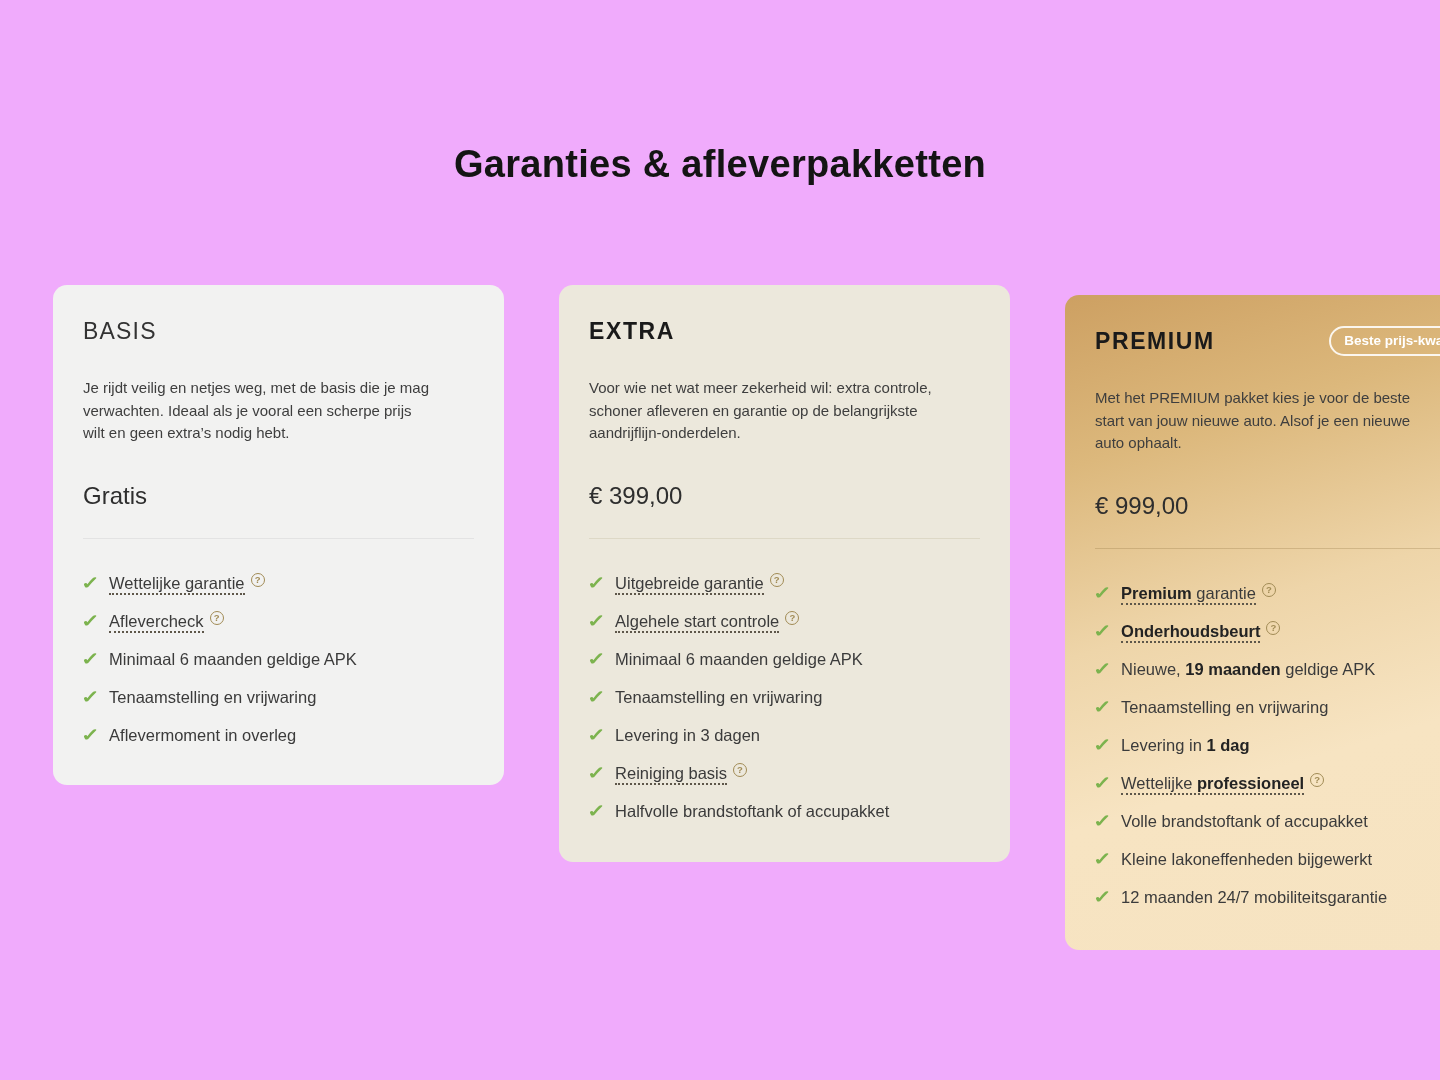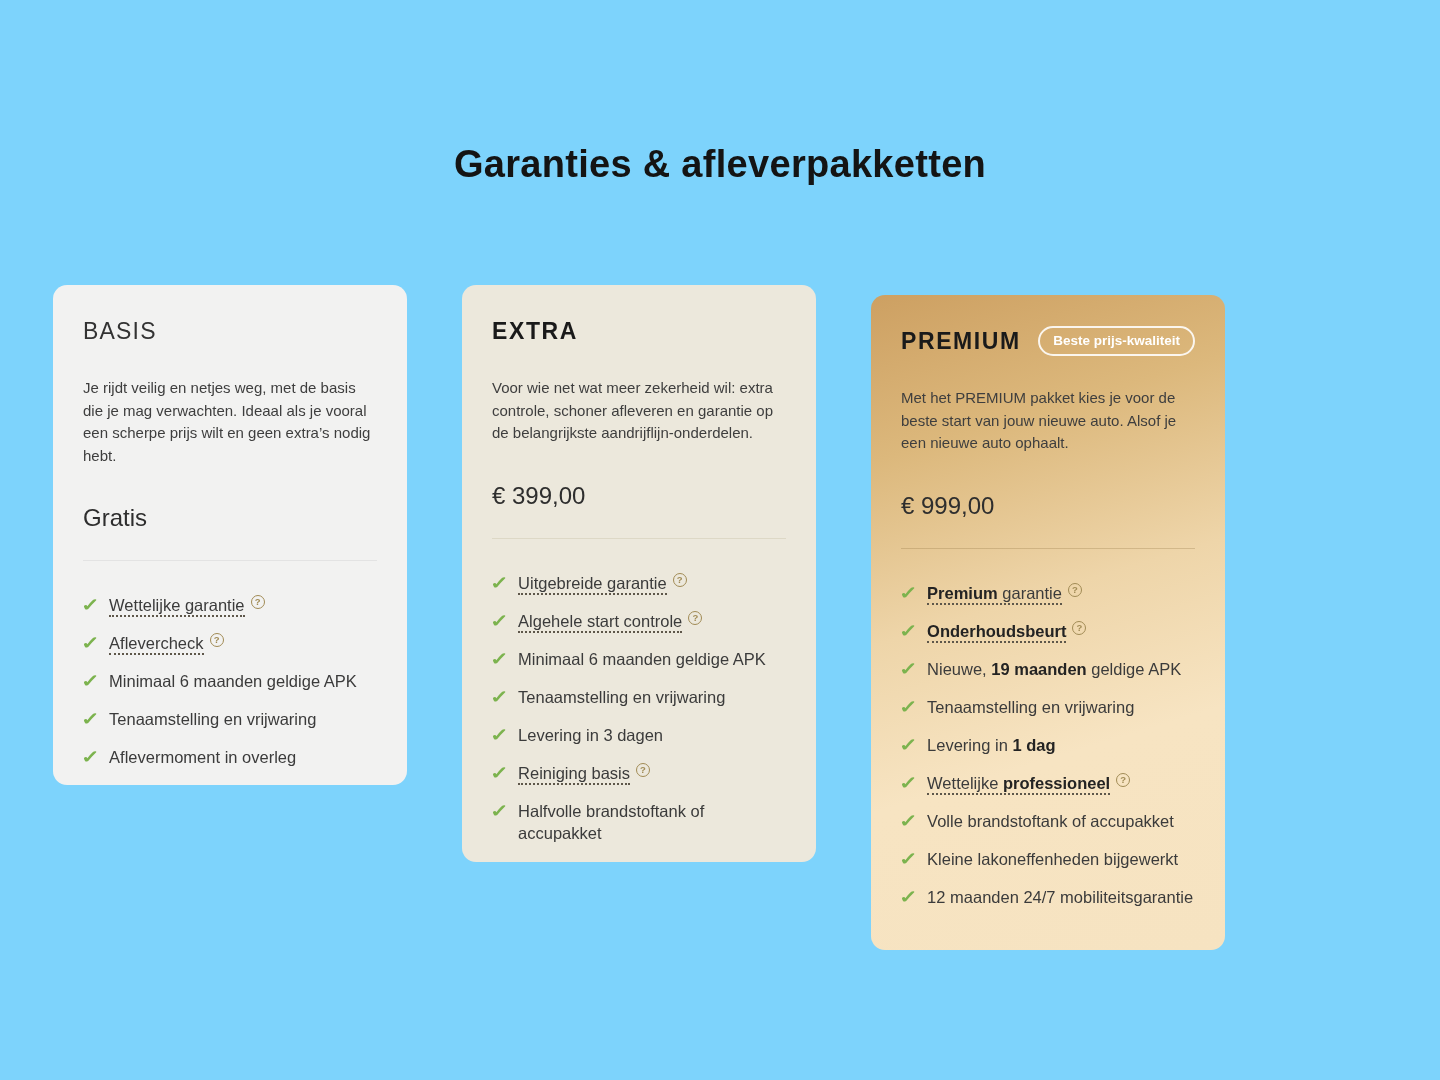--- a/index.html
+++ b/index.html
@@ -1,26 +1,26 @@
 <!DOCTYPE html>
 <html><head>
 <meta charset="utf-8">
 <title>Garanties &amp; afleverpakketten</title>
 <style>
   * { box-sizing: border-box; }
   html, body { margin: 0; padding: 0; background: #ffffff; }
   body { font-family: "Liberation Sans", sans-serif; }
-  .page { position: relative; width: 1440px; height: 1080px; background: #7dd3fc; overflow: hidden; margin: 0 auto; }
+  .page { position: relative; width: 1440px; height: 1080px; background: #f0abfc; overflow: hidden; margin: 0 auto; }
 
   .header { position: absolute; top: 142px; left: 0; width: 100%; text-align: center; }
   .page-title { margin: 0; font-size: 38px; line-height: 44px; font-weight: 800; color: #141414; letter-spacing: 0.3px; }
   .page-subtitle { margin: 12px 0 0 0; font-size: 18px; line-height: 24px; color: #2d2d2d; font-weight: 400; }
 
   .cards { position: absolute; left: 53px; top: 285px; display: flex; gap: 55px; align-items: flex-start; }
-  .card { width: 354px; border-radius: 14px; padding: 30px 30px 0 30px; overflow: hidden; }
+  .card { width: 451px; border-radius: 14px; padding: 30px 30px 0 30px; overflow: hidden; }
   .card--basis   { background: #f2f2f1; height: 500px; }
   .card--extra   { background: #ece8dc; height: 577px; }
   .card--premium { background: linear-gradient(163deg, #cda062 0%, #dcb87c 22%, #eed5a9 46%, #f7e4c2 68%, #f6e3c1 100%); height: 655px; margin-top: 10px; }
 
   .card-title-row { display: flex; align-items: center; justify-content: space-between; min-height: 32px; }
   .card-title { margin: 0; font-size: 23px; line-height: 28px; font-weight: 400; color: #333333; letter-spacing: 1.2px; }
   .card--extra .card-title, .card--premium .card-title { font-weight: 800; color: #1a1a1a; letter-spacing: 1.6px; }
 
   .badge { border: 2px solid rgba(255,255,255,0.88); color: #ffffff; font-weight: 700; font-size: 13.5px; line-height: 14px; padding: 6px 13px; border-radius: 17px; white-space: nowrap; }
 

